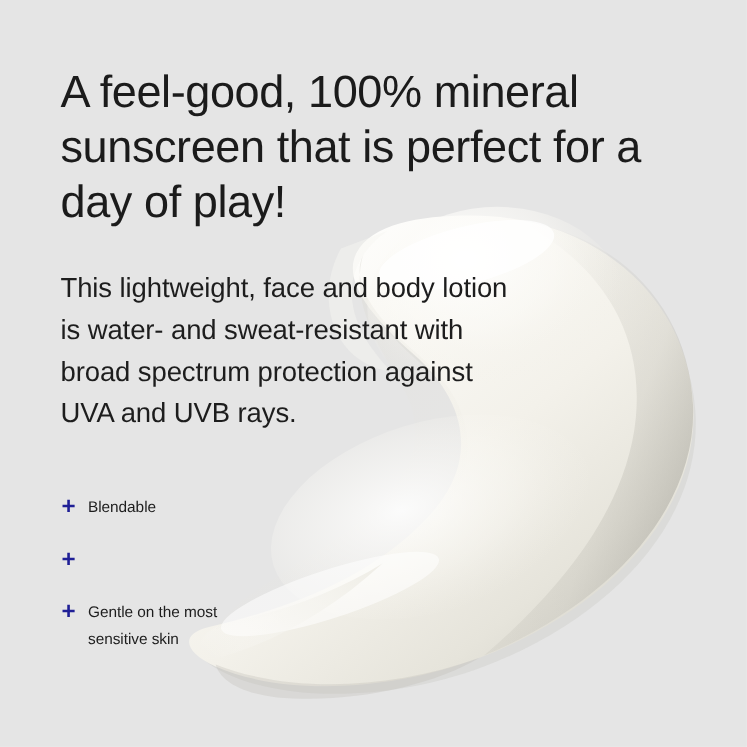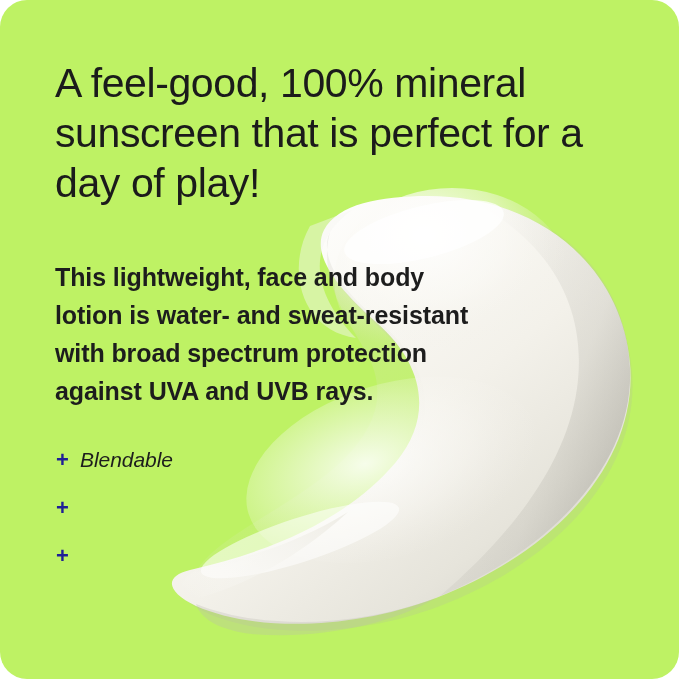--- a/index.html
+++ b/index.html
@@ -7,23 +7,22 @@
     padding: 0;
     background: #ffffff;
   }
   body {
     font-family: "Liberation Sans", sans-serif;
   }
   #canvas {
     position: relative;
     width: 679px;
     height: 679px;
-    background: #bef264;
+    background: #e5e5e5;
     overflow: hidden;
-    border-radius: 27px;
   }
 
   
   .cream-art {
     position: absolute;
     left: 0;
     top: 0;
     width: 679px;
     height: 679px;
     pointer-events: none;
@@ -43,23 +42,23 @@
     font-size: 41px;
     line-height: 50px;
     letter-spacing: -0.4px;
     color: #1b1b1b;
     max-width: 530px;
   }
 
   .body-copy {
     margin: 0;
     position: absolute;
-    top: 200px;
+    top: 185px;
     left: 0;
-    font-weight: 700;
+    font-weight: 400;
     font-size: 25px;
     line-height: 38px;
     letter-spacing: -0.1px;
     color: #1d1d1d;
     max-width: 420px;
   }
 
   .benefits {
     position: absolute;
     top: 390px;
@@ -81,27 +80,26 @@
     flex: 0 0 auto;
     width: 24px;
     font-size: 22px;
     font-weight: 700;
     line-height: 24px;
     color: #1f1f96;
     text-align: left;
   }
 
   .benefit-label {
-    font-size: 21px;
+    font-size: 14px;
     line-height: 24px;
     font-weight: 400;
     color: #1d1d1d;
     letter-spacing: -0.05px;
     white-space: pre-line;
-    font-style: italic;
   }
 </style>
 </head>
 <body>
 
 <div id="canvas">
 
   <svg class="cream-art" viewBox="0 0 679 679" aria-hidden="true">
     <defs>
       <linearGradient id="creamBodyGrad" x1="0.15" y1="0.05" x2="0.92" y2="0.95">
@@ -216,17 +214,19 @@
         <span class="plus-icon">+</span>
         <span class="benefit-label">Blendable</span>
       </li>
 
       <li class="benefit-item">
         <span class="plus-icon">+</span>
       </li>
 
       <li class="benefit-item">
         <span class="plus-icon">+</span>
+        <span class="benefit-label">Gentle on the most
+sensitive skin</span>
       </li>
 
     </ul>
   </div>
 </div>
 
 </body></html>

